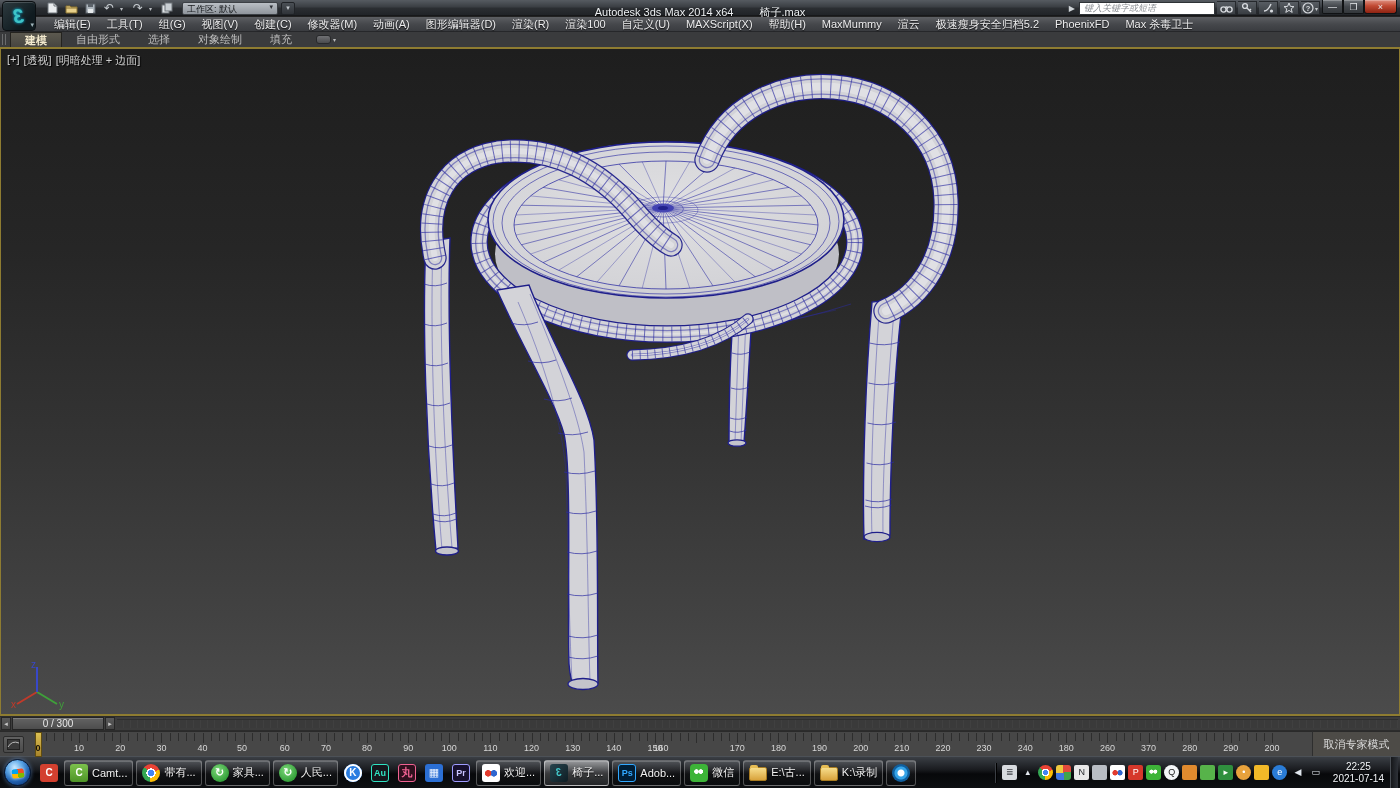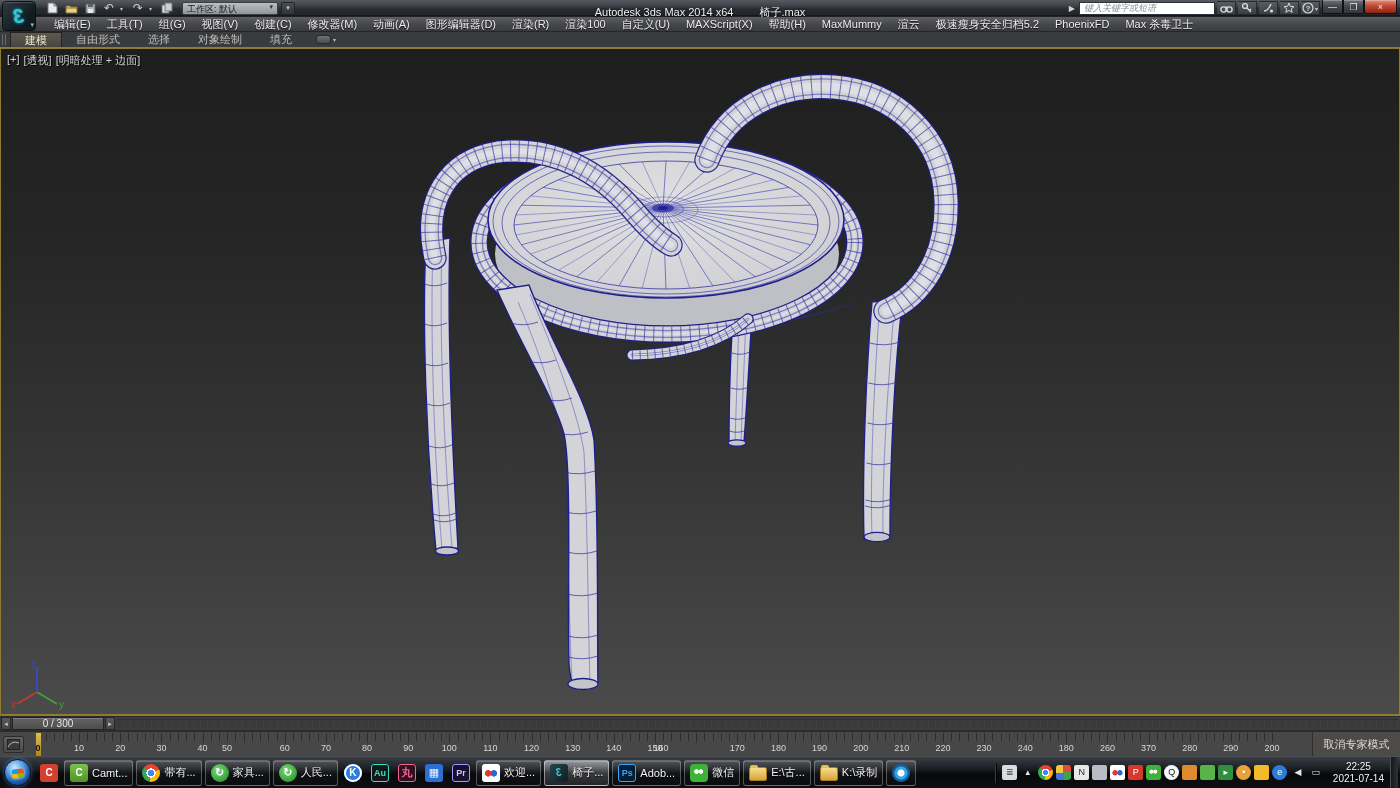--- a/index.html
+++ b/index.html
@@ -51,21 +51,21 @@
     background:linear-gradient(#5d5f63,#46484c 50%,#3a3c40); border-bottom:1px solid #26272a;
     display:flex; align-items:center; padding-left:46px; }
   .menu-item { color:#ededee; font-size:11px; padding:0 8px; height:15px; display:flex; align-items:center; white-space:nowrap; text-shadow:0 1px 1px #111; }
 
   
   .ribbonbar { position:absolute; left:0; top:32px; width:1400px; height:15px; background:#3a3b3d;
     display:flex; align-items:flex-end; padding-left:10px; }
   .ribbon-grip { position:absolute; left:2px; top:2px; width:4px; height:11px;
     border-left:1px solid #6a6b6d; border-right:1px solid #6a6b6d; }
   .rtab { font-size:11px; color:#bfbfbf; padding:1px 14px; height:15px; display:flex; align-items:center; white-space:nowrap; }
-  .rtab.active { background:linear-gradient(#5c594f,#474540); border:1px solid #24231f; border-bottom:none; color:#f2e9cd; font-weight:normal; }
+  .rtab.active { background:linear-gradient(#5c594f,#474540); border:1px solid #24231f; border-bottom:none; color:#f2e9cd; font-weight:bold; }
   .ribbon-toggle { margin-left:10px; margin-bottom:2px; width:26px; height:11px; display:flex; align-items:center; gap:2px; }
   .ribbon-toggle .pill { width:15px; height:9px; background:linear-gradient(#707174,#4a4b4e); border:1px solid #28292b; border-radius:3px; }
   .ribbon-toggle .caret { color:#b9babc; font-size:6px; }
 
   
   .viewport { position:absolute; left:0; top:47px; width:1400px; height:669px;
     border:1px solid #8e7c31; border-top:2px solid #8e7c31; border-bottom:2px solid #8e7c31;
     background:linear-gradient(#1e1e1e,#262626 30%,#343434 60%,#424242 85%,#4b4b4b); }
   .vp-label { position:absolute; left:6px; top:4px; display:flex; gap:4px; color:#d2d2d2; font-size:11px; text-shadow:1px 1px 1px #000; }
   .vp-label span { white-space:nowrap; }
@@ -606,21 +606,21 @@
         <div class="tick" style="left: 1219.32px;"></div>
         <div class="tick" style="left: 1227.55px;"></div>
         <div class="tick" style="left: 1235.77px;"></div>
         <div class="tick major" style="left: 1244px;"></div>
         <div class="frame-marker" style="left: 7px;"></div>
         <span class="rlabel onmarker" style="left: 10px;">0</span>
         <span class="rlabel" style="left: 51.1333px;">10</span>
         <span class="rlabel" style="left: 92.2667px;">20</span>
         <span class="rlabel" style="left: 133.4px;">30</span>
         <span class="rlabel" style="left: 174.533px;">40</span>
-        <span class="rlabel" style="left: 199px;">50</span>
+        <span class="rlabel" style="left: 214px;">50</span>
         <span class="rlabel" style="left: 256.8px;">60</span>
         <span class="rlabel" style="left: 297.933px;">70</span>
         <span class="rlabel" style="left: 339.067px;">80</span>
         <span class="rlabel" style="left: 380.2px;">90</span>
         <span class="rlabel" style="left: 421.333px;">100</span>
         <span class="rlabel" style="left: 462.467px;">110</span>
         <span class="rlabel" style="left: 503.6px;">120</span>
         <span class="rlabel" style="left: 544.733px;">130</span>
         <span class="rlabel" style="left: 585.867px;">140</span>
         <span class="rlabel" style="left: 627px;">150</span>

